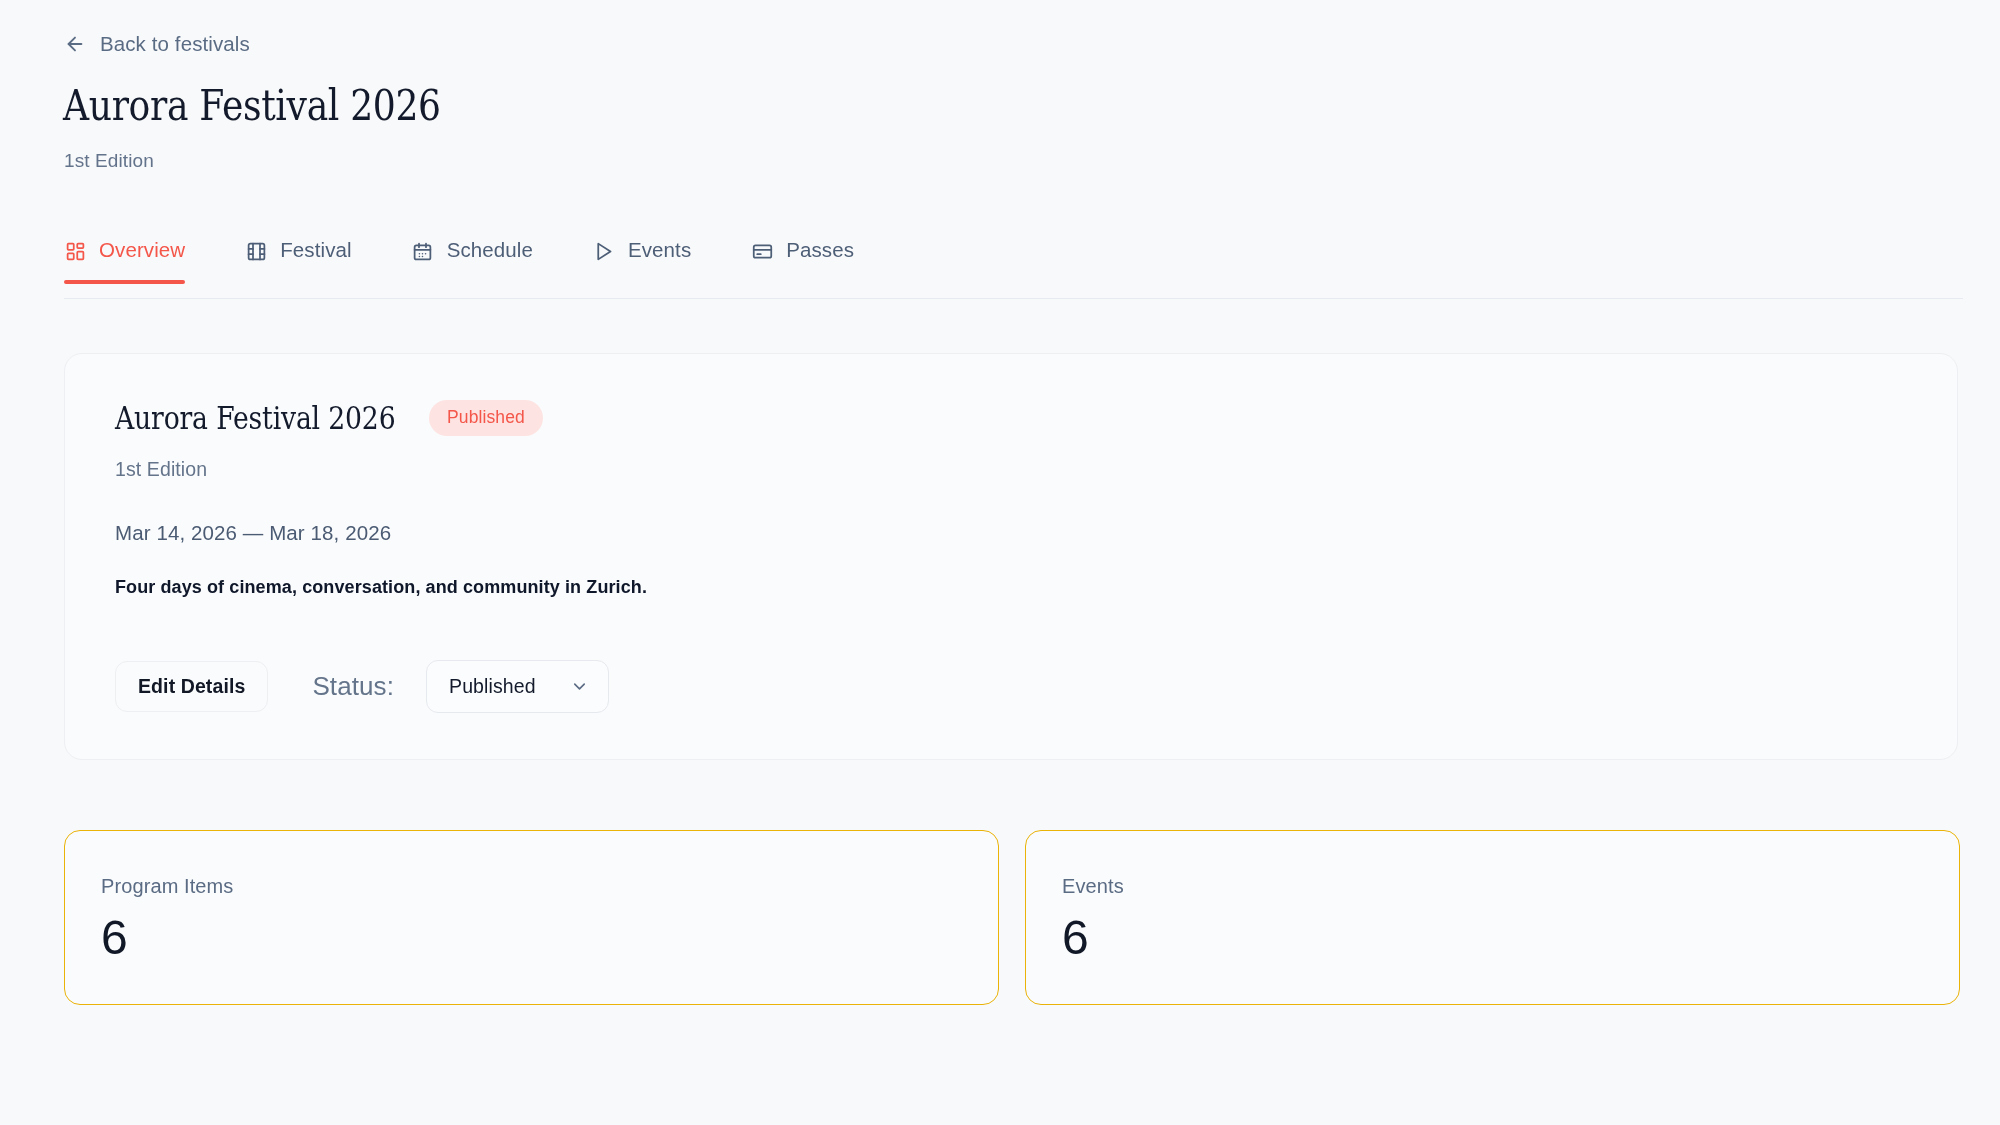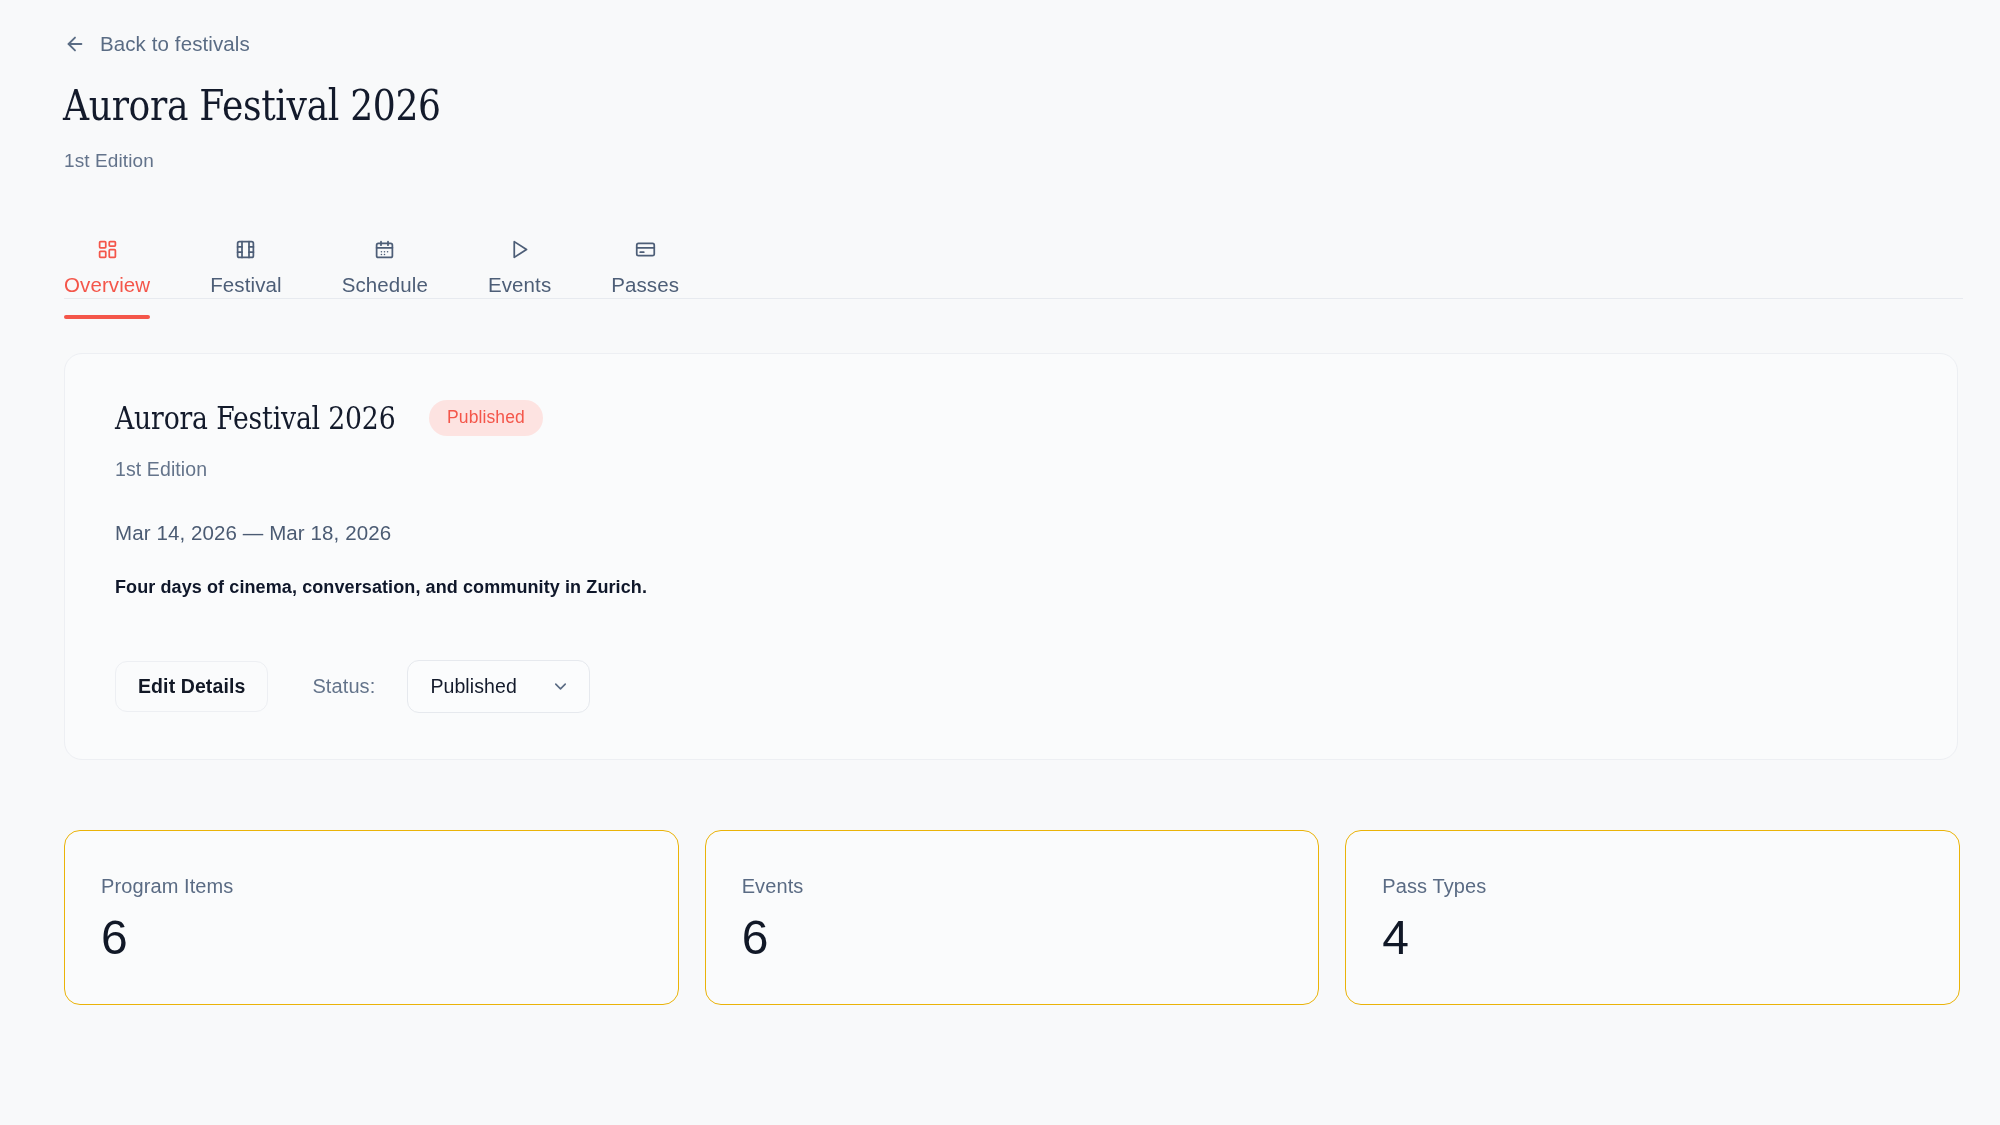--- a/index.html
+++ b/index.html
@@ -73,31 +73,30 @@
     position: absolute;
     left: 64px;
     top: 238px;
     width: 1900px;
     display: flex;
     align-items: flex-end;
     gap: 0;
   }
   .tab {
     display: flex;
-    align-items: center;
+    align-items: flex-end;
     gap: 13px;
     padding: 0 0 22px 0;
     margin-right: 60px;
     font-size: 20.5px;
     color: #4D5E77;
     cursor: pointer;
     position: relative;
     letter-spacing: 0.1px;
     white-space: nowrap;
-    flex-direction: column;
   }
   .tab:last-child { margin-right: 0; }
   .tab .tab-icon {
     display: inline-flex;
     width: 22px;
     height: 22px;
     align-items: center;
     justify-content: center;
     flex: 0 0 auto;
   }
@@ -196,21 +195,21 @@
     color: #121826;
     background: #FAFBFC;
     border: 1px solid #EDEFF3;
     border-radius: 12px;
     padding: 13px 22px;
     cursor: pointer;
     letter-spacing: 0.1px;
   }
   .status-label {
     margin-left: 32px;
-    font-size: 20px;
+    font-size: 26px;
     color: #64748B;
     letter-spacing: 0.1px;
   }
   .status-select {
     margin-left: 20px;
     display: inline-flex;
     align-items: center;
     gap: 34px;
     background: #FBFCFD;
     border: 1px solid #E6E9EE;
@@ -382,20 +381,16 @@
     <div class="stat-card">
       <div class="stat-label">Program Items</div>
       <div class="stat-value">6</div>
     </div>
 
     <div class="stat-card">
       <div class="stat-label">Events</div>
       <div class="stat-value">6</div>
     </div>
 
-    <div class="stat-card">
-      <div class="stat-label">Pass Types</div>
-      <div class="stat-value">4</div>
-    </div>
 
   </div>
 
 </div>
 
 </body></html>

